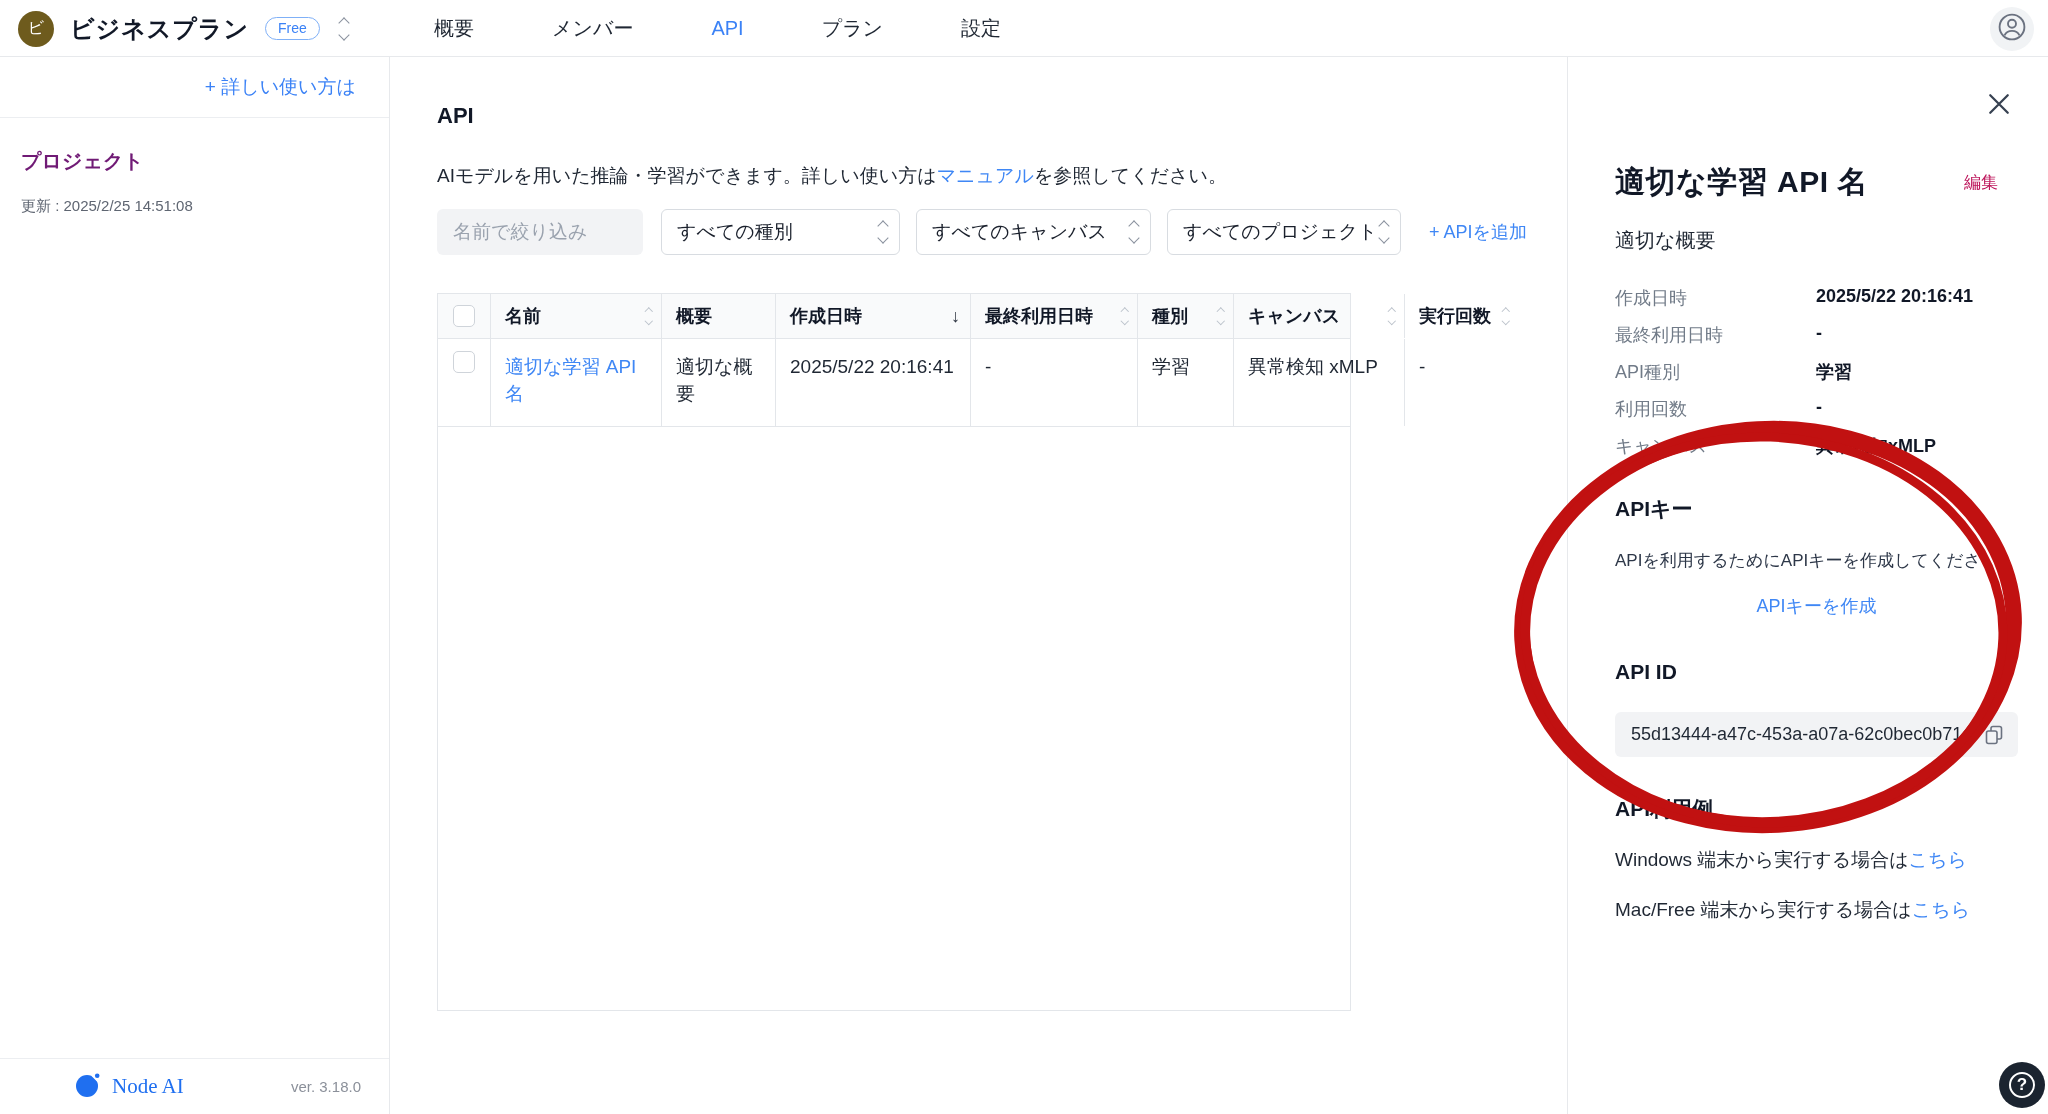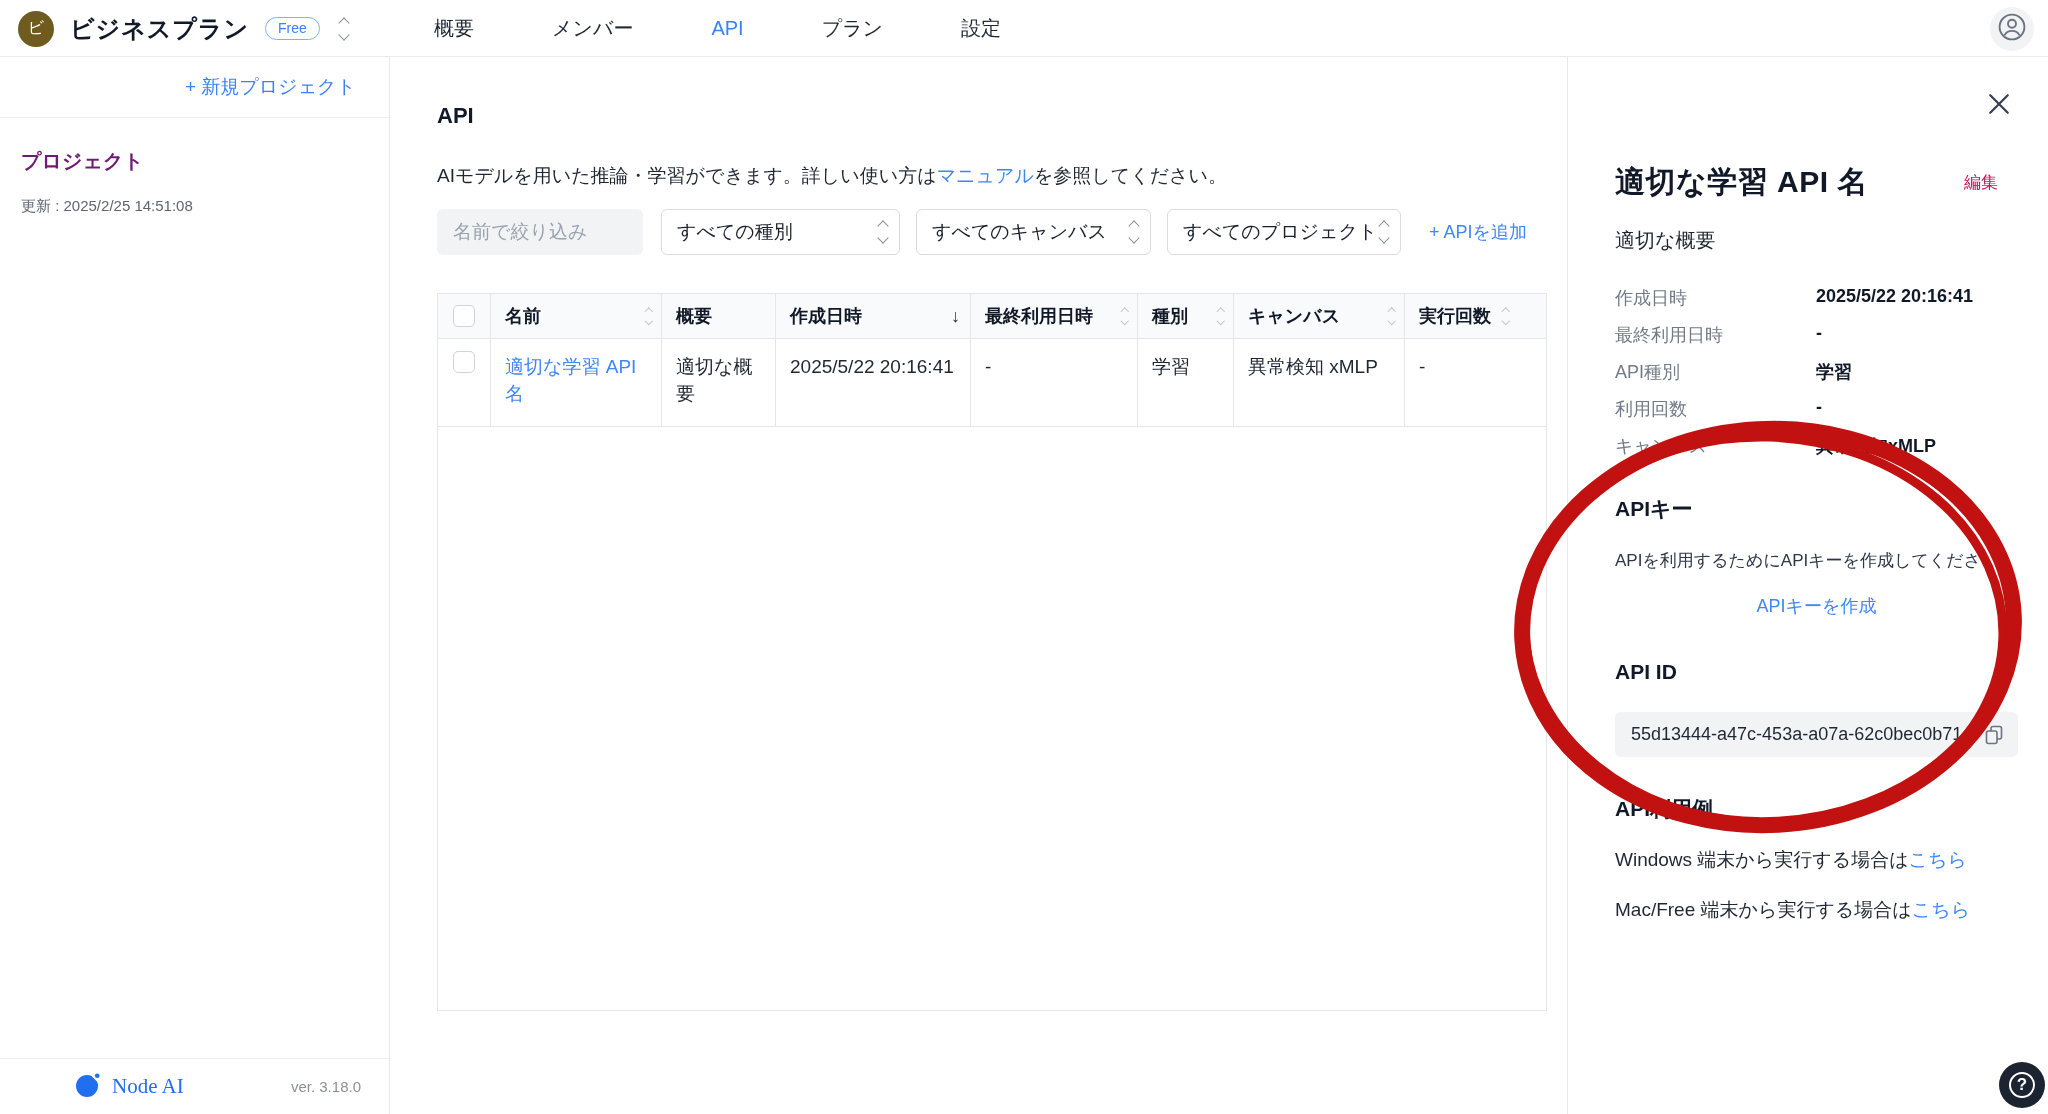--- a/index.html
+++ b/index.html
@@ -51,21 +51,21 @@
     font-size:19px; padding:0 16px; color:#1a202c; outline:none; }
   .search-box::placeholder { color:#9aa2ae; }
   .select { height:46px; background:#fff; border:1px solid #d8dce1; border-radius:6px;
     display:flex; align-items:center; padding:0 12px 0 15px; cursor:pointer; overflow:hidden; }
   .select .sel-label { font-size:19px; white-space:nowrap; overflow:hidden; flex:1; }
   .select .updown { margin-left:8px; flex:none; }
   .sel-1 { width:239px; margin-left:18px;justify-content:center; } .sel-2 { width:234px; margin-left:16px; } .sel-3 { width:235px; margin-left:16px; }
   .add-api { margin-left:28px; font-size:18px; color:#3f87f5; white-space:nowrap; cursor:pointer; }
 
   
-  .table { margin-top:38px; width:1110px; height:718px; border:1px solid #e3e6ea; background:#fff; }
+  .table { margin-top:38px; width:914px; height:718px; border:1px solid #e3e6ea; background:#fff; }
   .thead { display:grid; grid-template-columns:53px 171px 114px 195px 167px 96px 171px 113px;
     height:45px; background:#f9fafb; border-bottom:1px solid #e3e6ea; }
   .trow { display:grid; grid-template-columns:53px 171px 114px 195px 167px 96px 171px 113px;
     min-height:88px; border-bottom:1px solid #e3e6ea; }
   .th { display:flex; align-items:center; font-size:18px; font-weight:bold; color:#111827;
     padding:0 10px 0 14px; border-right:1px solid #e3e6ea; }
   .th:last-child, .td:last-child { border-right:none; }
   .th .sorticon { margin-left:auto; }
   .sorticon { display:inline-flex; flex-direction:column; gap:3px; cursor:pointer; }
   .sorticon .chev { width:5.5px; height:5.5px; border-right-width:1.4px; border-bottom-width:1.4px;
@@ -138,21 +138,21 @@
           <circle cx="12" cy="12" r="9.3" fill="none" stroke="#6b7280" stroke-width="1.4"></circle>
           <circle cx="12" cy="9.6" r="3" fill="none" stroke="#6b7280" stroke-width="1.4"></circle>
           <path d="M6.4 18.3c1.1-2.4 3.1-3.4 5.6-3.4s4.5 1 5.6 3.4" fill="none" stroke="#6b7280" stroke-width="1.4"></path>
         </svg>
       </span>
     </div>
   </div>
 
   <div class="sidebar">
     <div class="sb-newrow">
-      <span class="sb-new">+ 新規プロジェクト</span>
+      <span class="sb-new">+ 詳しい使い方は</span>
     </div>
     <div class="sb-section">
       <div class="sb-title">プロジェクト</div>
       <div class="sb-updated">更新 : 2025/2/25 14:51:08</div>
     </div>
     <div class="sb-footer">
       <div class="logo-wrap">
         <span>
           <svg width="28" height="28" viewBox="0 0 28 28">
             <circle cx="13" cy="15" r="11" fill="#1f6ff0"></circle>

